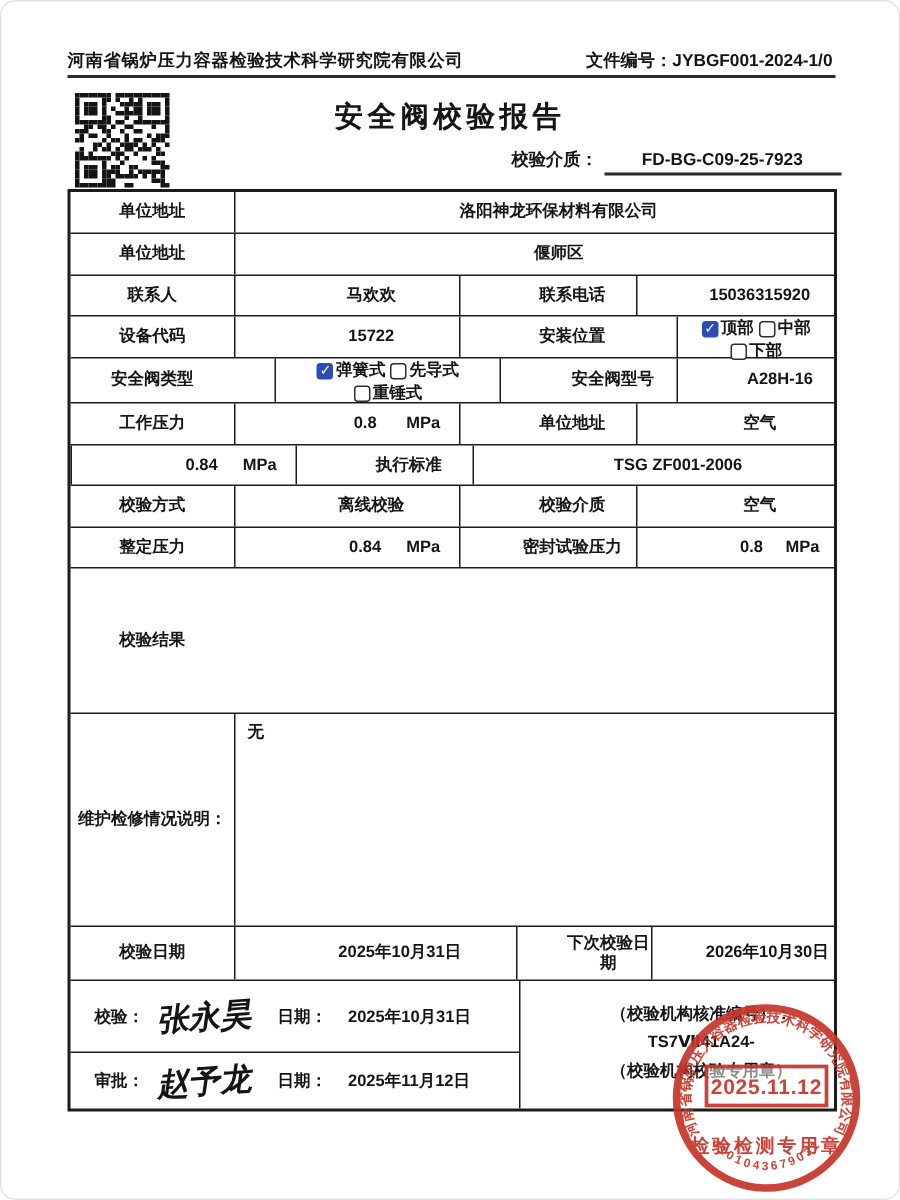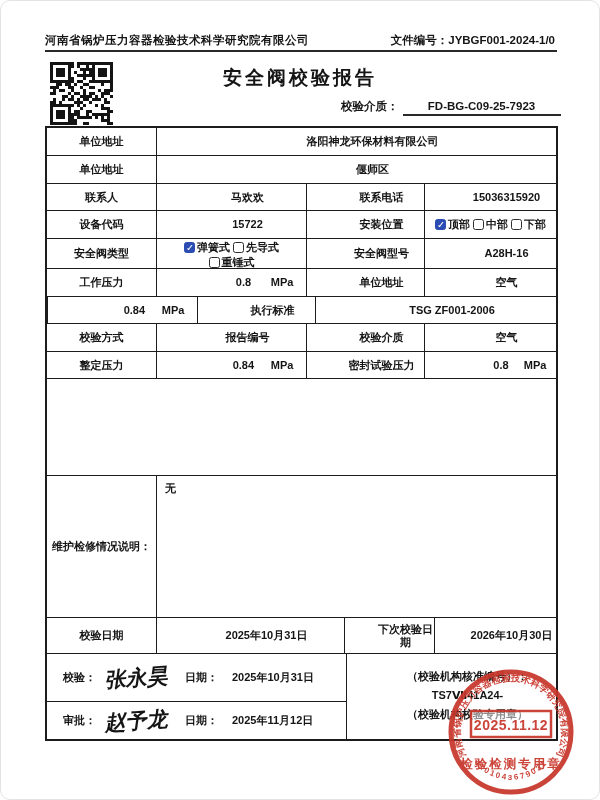--- a/index.html
+++ b/index.html
@@ -31,21 +31,21 @@
 
   .topleft { align-items:flex-start; justify-content:flex-start; padding:6px 8px; text-align:left; }
   .leftpad { justify-content:flex-start; padding-left:5px; text-align:left; }
 
   
   .pc { position:relative; }
   .pv { position:absolute; left:58%; transform:translateX(-50%); }
   .pu { position:absolute; left:84%; transform:translateX(-50%); }
 
   
-  .oc { flex-wrap:wrap; padding:2px 10px; gap:2px 3px; }
+  .oc { flex-wrap:wrap; padding:2px 10px; gap:2px 3px;margin-left:27px; }
   .opt { display:inline-flex; align-items:center; gap:1px; }
   .cb { width:11px; height:11px; border:1.6px solid #2e2e2e; border-radius:2.5px; display:inline-block; background:#fff; position:relative; margin-right:1px; }
   .cb[data-checked="true"] { background:#2a4cb3; border-color:#2a4cb3; }
   .cb[data-checked="true"]::after { content:"✓"; position:absolute; left:1px; top:-2px; color:#fff; font-size:9.5px; font-weight:bold; }
 
   
   .sigleft { flex:0 0 299px; display:flex; flex-direction:column; }
   .sigrow { display:flex; align-items:center; padding-left:16px; font-size:11px; font-weight:bold; }
   .sigrow.bt { border-top:1.5px solid #1c1c1c; }
   .sig-name { font-family:"DejaVu Serif","Liberation Serif",serif; font-size:21px; font-weight:bold; transform:rotate(-4deg) skewX(-12deg); margin:0 6px 0 10px; white-space:nowrap; }
@@ -394,39 +394,40 @@
       <div class="c w2 bl pc">
         <span class="pv">0.84</span>
         <span class="pu">MPa</span>
       </div>
       <div class="c w3 bl">执行标准</div>
       <div class="c wf bl">TSG ZF001-2006</div>
     </div>
 
     <div class="r" style="height:28px">
       <div class="c w1">校验方式</div>
-      <div class="c w2 bl">报告编号</div>
+      <div class="c w2 bl">离线校验</div>
       <div class="c w3 bl">校验介质</div>
       <div class="c wf bl">空气</div>
     </div>
 
     <div class="r" style="height:27px">
       <div class="c w1">整定压力</div>
       <div class="c w2 bl pc">
         <span class="pv">0.84</span>
         <span class="pu">MPa</span>
       </div>
       <div class="c w3 bl">密封试验压力</div>
       <div class="c wf bl pc">
         <span class="pv">0.8</span>
         <span class="pu">MPa</span>
       </div>
     </div>
 
     <div class="r" style="height:97px">
+      <div class="c w1">校验结果</div>
     </div>
 
     <div class="r" style="height:142px">
       <div class="c w1 leftpad">维护检修情况说明：</div>
       <div class="c wf bl topleft">无</div>
     </div>
 
     <div class="r" style="height:36px">
       <div class="c w1">校验日期</div>
       <div class="c wA bl">2025年10月31日</div>

